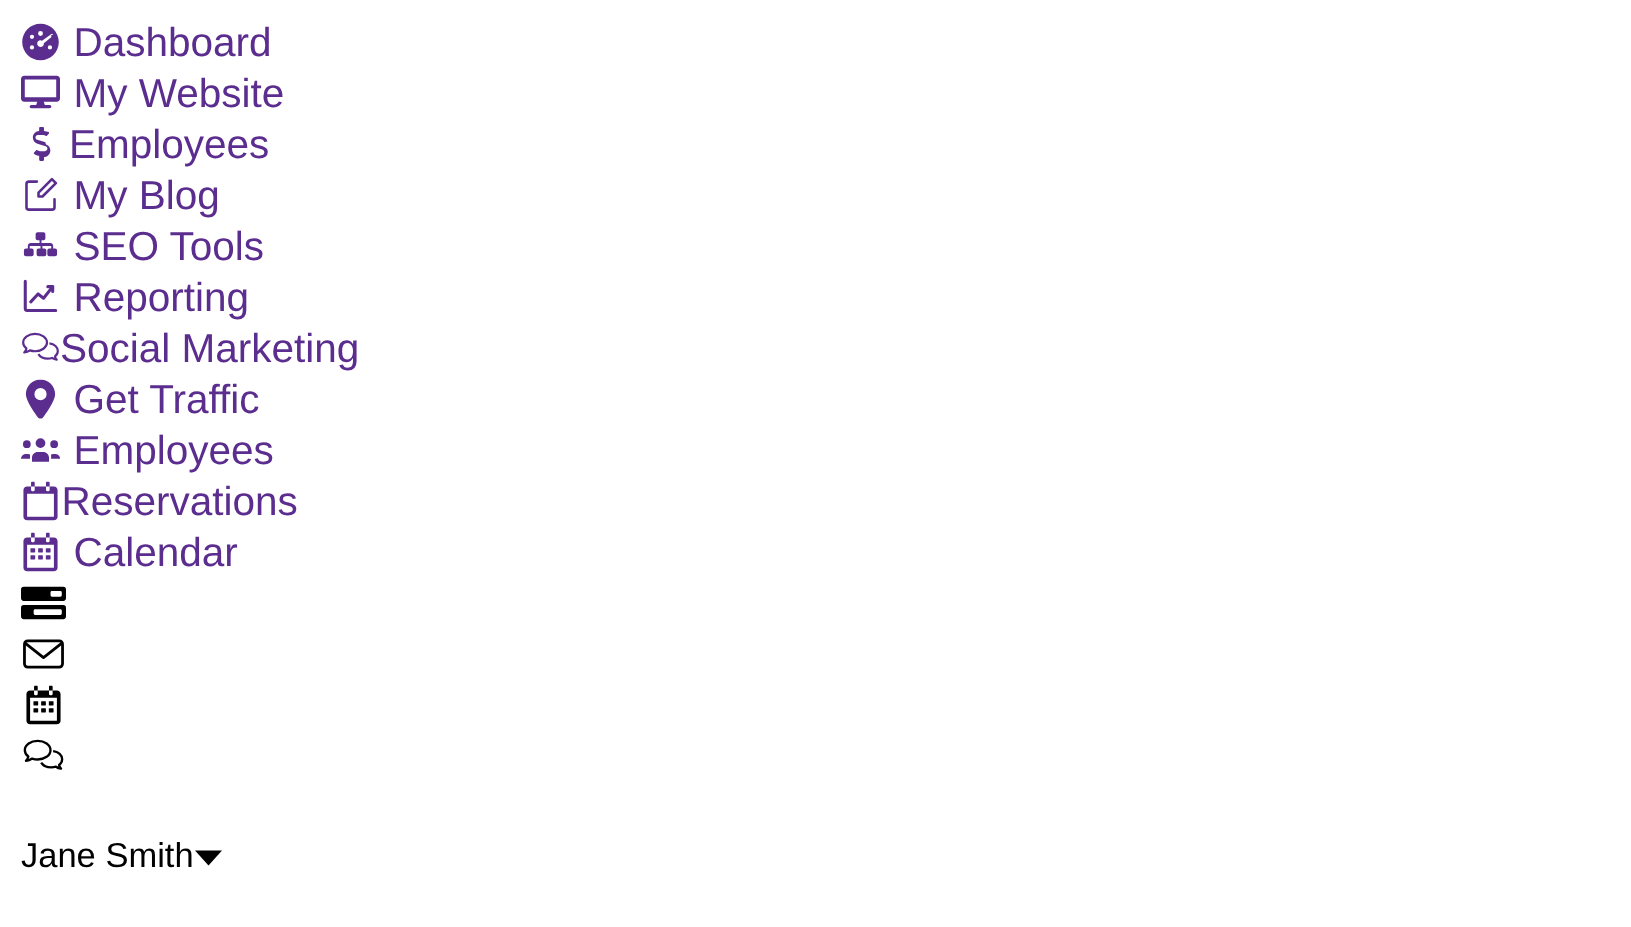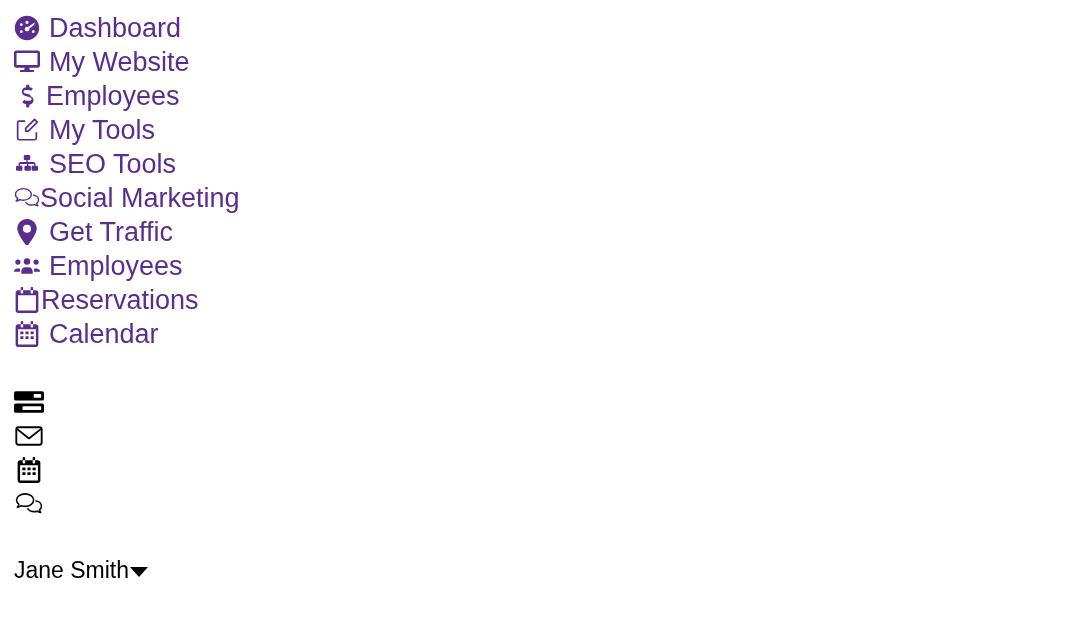--- a/index.html
+++ b/index.html
@@ -151,35 +151,47 @@
       </li>
 
     <li>
         <a class="nav-item" href="#">
       <span class="nav-icon">
         <svg width="26" height="26" viewBox="0 0 448 512" fill="none" stroke="#5B2D8E" stroke-width="34" aria-hidden="true">
           <path d="M408 312v104a32 32 0 01-32 32H72a32 32 0 01-32-32V112a32 32 0 0132-32h104" stroke-linecap="round"></path>
           <path d="M404 38l52 52-176 176h-52v-52z" transform="translate(-30,10)" stroke-linejoin="round"></path>
         </svg>
       </span>
-      <span class="nav-label gap-wide">My Tools</span>
+      <span class="nav-label gap-wide">My Blog</span>
     </a>
       </li>
 
     <li>
         <a class="nav-item" href="#">
       <span class="nav-icon">
         <svg width="26" height="26" viewBox="0 0 640 512" fill="#5B2D8E" aria-hidden="true">
           <path d="M272 32h96c17.7 0 32 14.3 32 32v64c0 17.7-14.3 32-32 32h-32v48h144c26.5 0 48 21.5 48 48v40h32c17.7 0 32 14.3 32 32v64c0 17.7-14.3 32-32 32h-96c-17.7 0-32-14.3-32-32v-64c0-17.7 14.3-32 32-32h32v-40H352v40h32c17.7 0 32 14.3 32 32v64c0 17.7-14.3 32-32 32h-96c-17.7 0-32-14.3-32-32v-64c0-17.7 14.3-32 32-32h32v-40H144v40h32c17.7 0 32 14.3 32 32v64c0 17.7-14.3 32-32 32H80c-17.7 0-32-14.3-32-32v-64c0-17.7 14.3-32 32-32h32v-40c0-26.5 21.5-48 48-48h144v-48h-32c-17.7 0-32-14.3-32-32V64c0-17.7 14.3-32 32-32z"></path>
         </svg>
       </span>
       <span class="nav-label gap-wide">SEO Tools</span>
     </a>
       </li>
 
+    <li>
+        <a class="nav-item" href="#">
+      <span class="nav-icon">
+        <svg width="26" height="26" viewBox="0 0 512 512" fill="none" stroke="#5B2D8E" stroke-width="40" aria-hidden="true">
+          <path d="M56 48v360a24 24 0 0024 24h376" stroke-linecap="round" stroke-linejoin="round"></path>
+          <path d="M128 320l96-104 72 56 120-152" stroke-linecap="round" stroke-linejoin="round"></path>
+          <path d="M352 120h64v64" stroke-linecap="round" stroke-linejoin="round"></path>
+        </svg>
+      </span>
+      <span class="nav-label gap-wide">Reporting</span>
+    </a>
+      </li>
 
     <li>
         <a class="nav-item" href="#">
       <span class="nav-icon">
         <svg width="26" height="26" viewBox="0 0 576 512" fill="none" stroke="#5B2D8E" stroke-width="32" aria-hidden="true">
           <path d="M208 48C114 48 32 104 32 176c0 34 18 65 48 87-4 26-18 46-32 60 32-4 62-16 84-32 24 8 50 13 76 13 94 0 176-56 176-128S302 48 208 48z" stroke-linejoin="round"></path>
           <path d="M420 188c74 8 124 57 124 112 0 31-16 59-42 79 3 21 14 38 26 50-26-3-51-13-69-26-19 6-40 10-63 10-62 0-115-27-140-67" stroke-linejoin="round"></path>
         </svg>
       </span>
       <span class="nav-label gap-none">Social Marketing</span>

